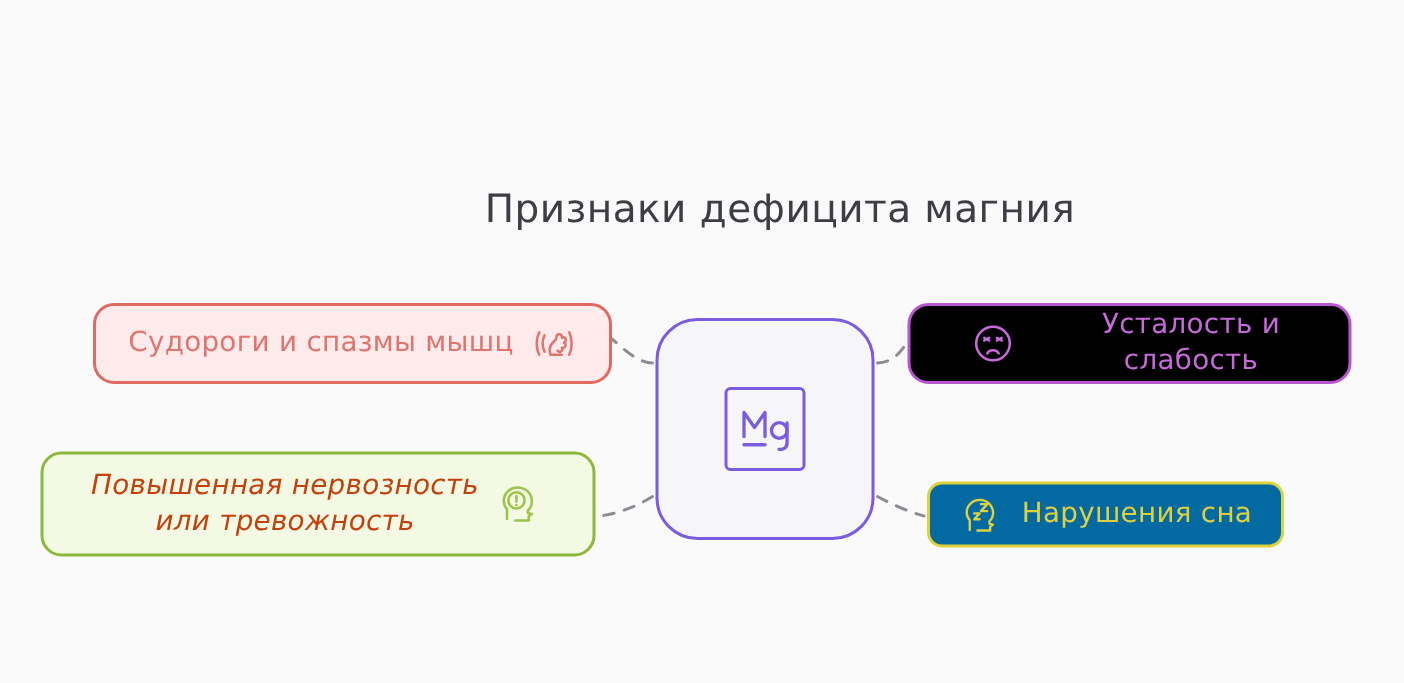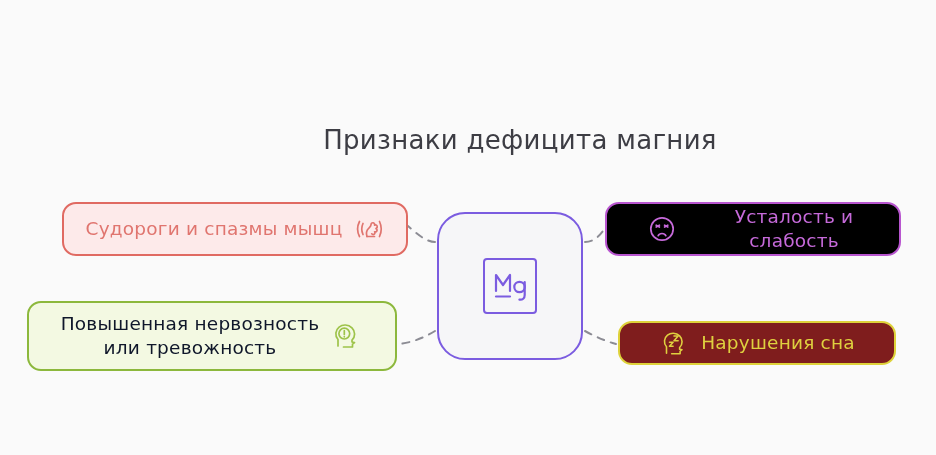--- a/index.html
+++ b/index.html
@@ -76,36 +76,37 @@
     border-color: #e06a62;
   }
   #node-cramps .label { color: #e0756f; }
 
   #node-anxiety {
     left: 27px; top: 255px;
     width: 370px; height: 70px;
     background: #f3f9e2;
     border-color: #8cb83c;
   }
-  #node-anxiety .label { color: #0f172a; }
+  #node-anxiety .label { color: #c2410c; font-style: italic; }
 
   #node-fatigue {
     left: 605px; top: 156px;
     width: 296px; height: 54px;
     background: #000000;
     border-color: #b855cf;
     padding-left: 40px;
   }
   #node-fatigue .label { color: #c66ada; }
 
   #node-sleep {
     left: 618px; top: 275px;
-    width: 278px; height: 44px;
-    background: #7f1d1d;
+    width: 238px; height: 44px;
+    background: #0369a1;
     border-color: #ded23a;
+    border-radius: 10px;
   }
   #node-sleep .label { color: #dfd03f; }
 
   
   #node-center {
     position: absolute;
     left: 437px; top: 166px;
     width: 146px; height: 148px;
     box-sizing: border-box;
     background: #f6f6f8;

